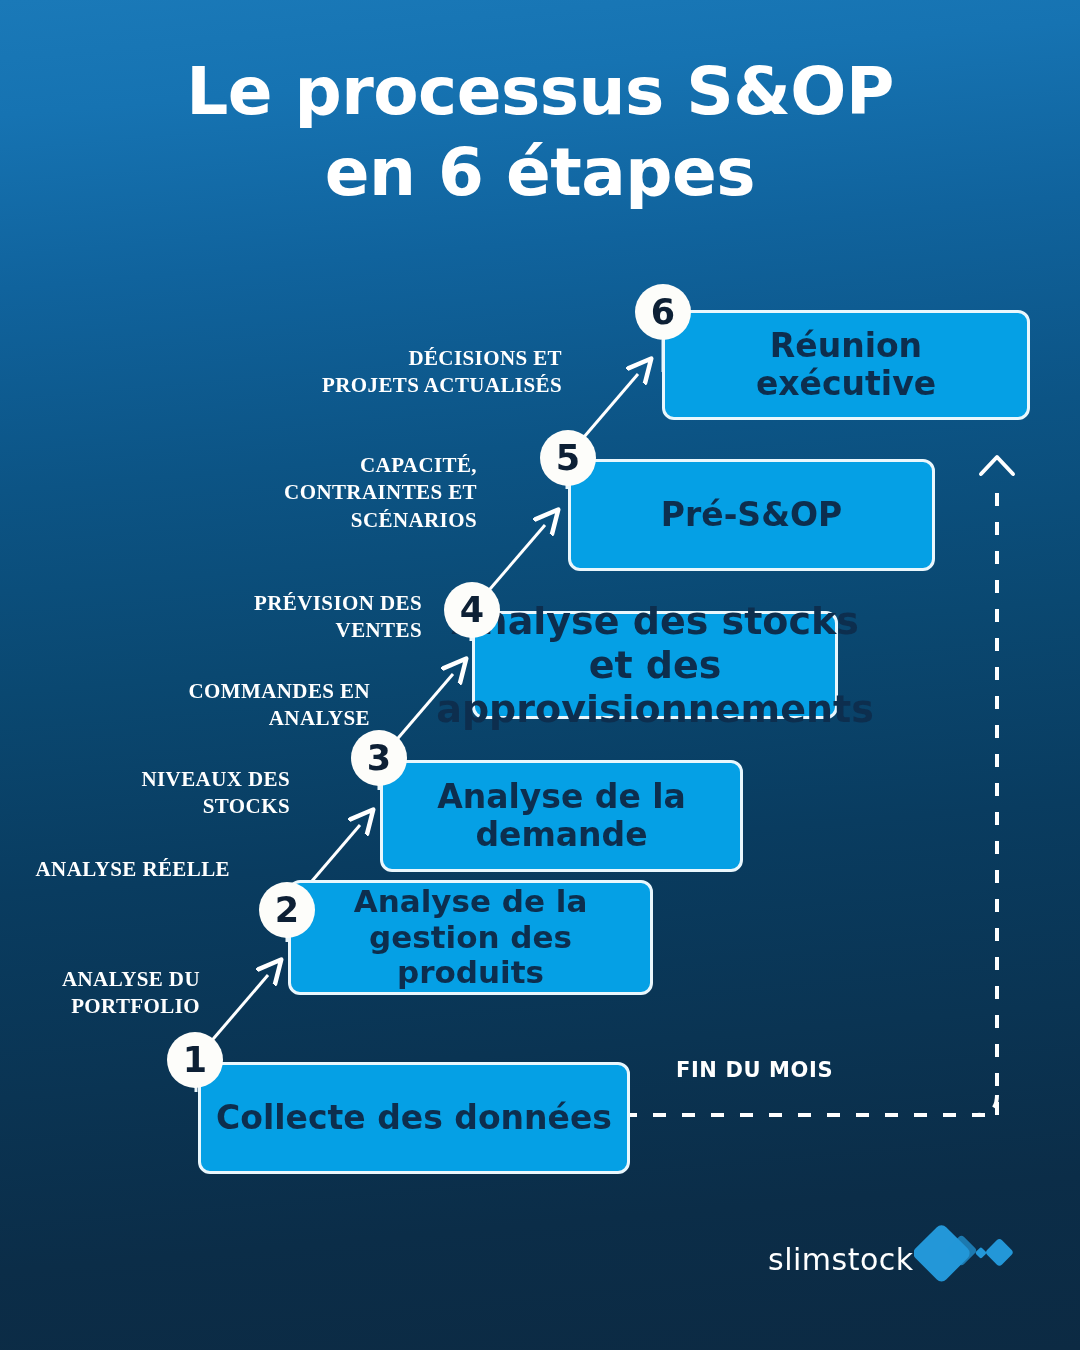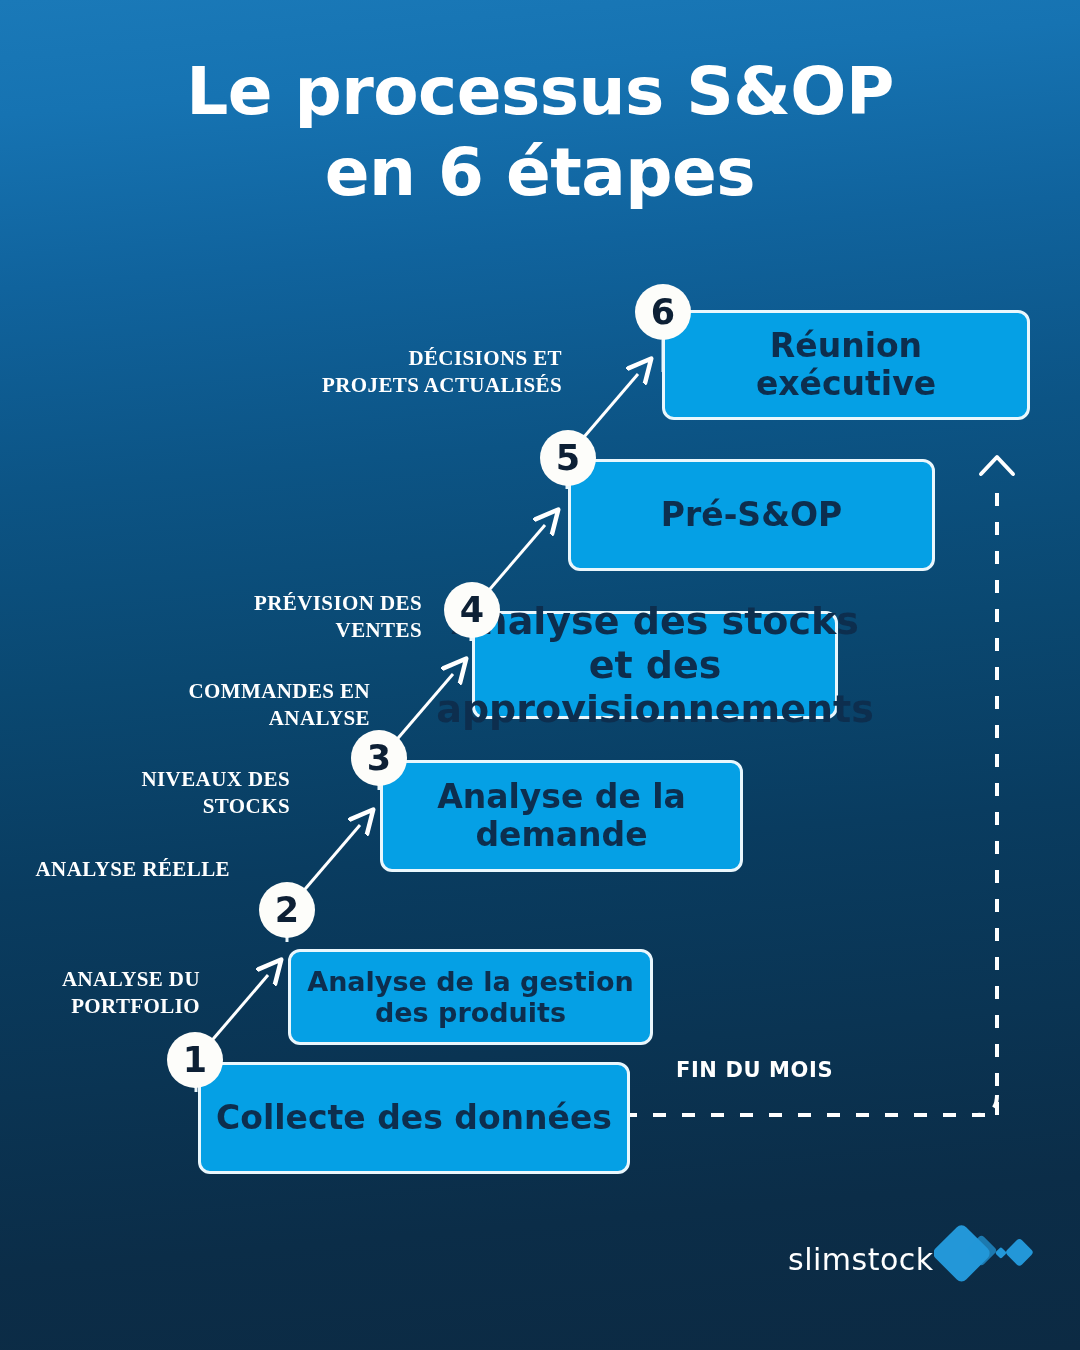--- a/index.html
+++ b/index.html
@@ -55,21 +55,21 @@
     display: flex;
     align-items: center;
     justify-content: center;
     text-align: center;
     padding: 4px 14px;
     line-height: 1.16;
   }
   .step-box .boxtext { display: block; }
 
   #box-1 { left: 198px; top: 1062px; width: 432px; height: 112px; font-size: 33px; }
-  #box-2 { left: 288px; top: 949px; width: 365px; height: 96px; font-size: 27px; }
+  #box-2 { left: 288px; top: 880px; width: 365px; height: 115px; font-size: 31px; }
   #box-3 { left: 380px; top: 760px; width: 363px; height: 112px; font-size: 33px; justify-content: flex-end; }
   #box-4 { left: 472px; top: 611px; width: 366px; height: 108px; font-size: 38px; }
   #box-5 { left: 568px; top: 459px; width: 367px; height: 112px; font-size: 33px; }
   #box-6 { left: 662px; top: 310px; width: 368px; height: 110px; font-size: 33px; }
 
   
   .step-circle {
     position: absolute;
     width: 56px;
     height: 56px;
@@ -132,21 +132,20 @@
 
   
   #logo {
     position: absolute;
     left: 768px;
     top: 1218px;
     width: 250px;
     height: 82px;
     display: flex;
     align-items: center;
-    margin-left: 20px;
   }
   #logo-word {
     color: #ffffff;
     font-size: 30px;
     letter-spacing: 0.5px;
     font-family: "DejaVu Sans", "Liberation Sans", sans-serif;
     white-space: nowrap;
   }
 </style>
 </head>
@@ -193,20 +192,21 @@
     <path d="M 612 1100 L 594 1115 L 612 1130" fill="none" stroke="#ffffff" stroke-width="4" stroke-linecap="round" stroke-linejoin="round"></path>
 
     <path d="M 997 1095 Q 997 1115 977 1115" fill="none" stroke="#ffffff" stroke-width="4" stroke-dasharray="13 16"></path>
   </svg>
 
   <div class="input-label" id="label-1">ANALYSE DU PORTFOLIO</div>
   <div class="input-label" id="label-2">ANALYSE RÉELLE</div>
   <div class="input-label" id="label-3">NIVEAUX DES STOCKS</div>
   <div class="input-label" id="label-4">COMMANDES EN ANALYSE</div>
   <div class="input-label" id="label-5">PRÉVISION DES VENTES</div>
+  <div class="input-label" id="label-6">CAPACITÉ, CONTRAINTES ET SCÉNARIOS</div>
   <div class="input-label" id="label-7">DÉCISIONS ET PROJETS ACTUALISÉS</div>
 
   <div class="step-box" id="box-1">
     <span class="boxtext">Collecte des données</span>
   </div>
   <div class="step-box" id="box-2">
     <span class="boxtext">Analyse de la gestion des produits</span>
   </div>
   <div class="step-box" id="box-3">
     <span class="boxtext">Analyse de la demande</span>

